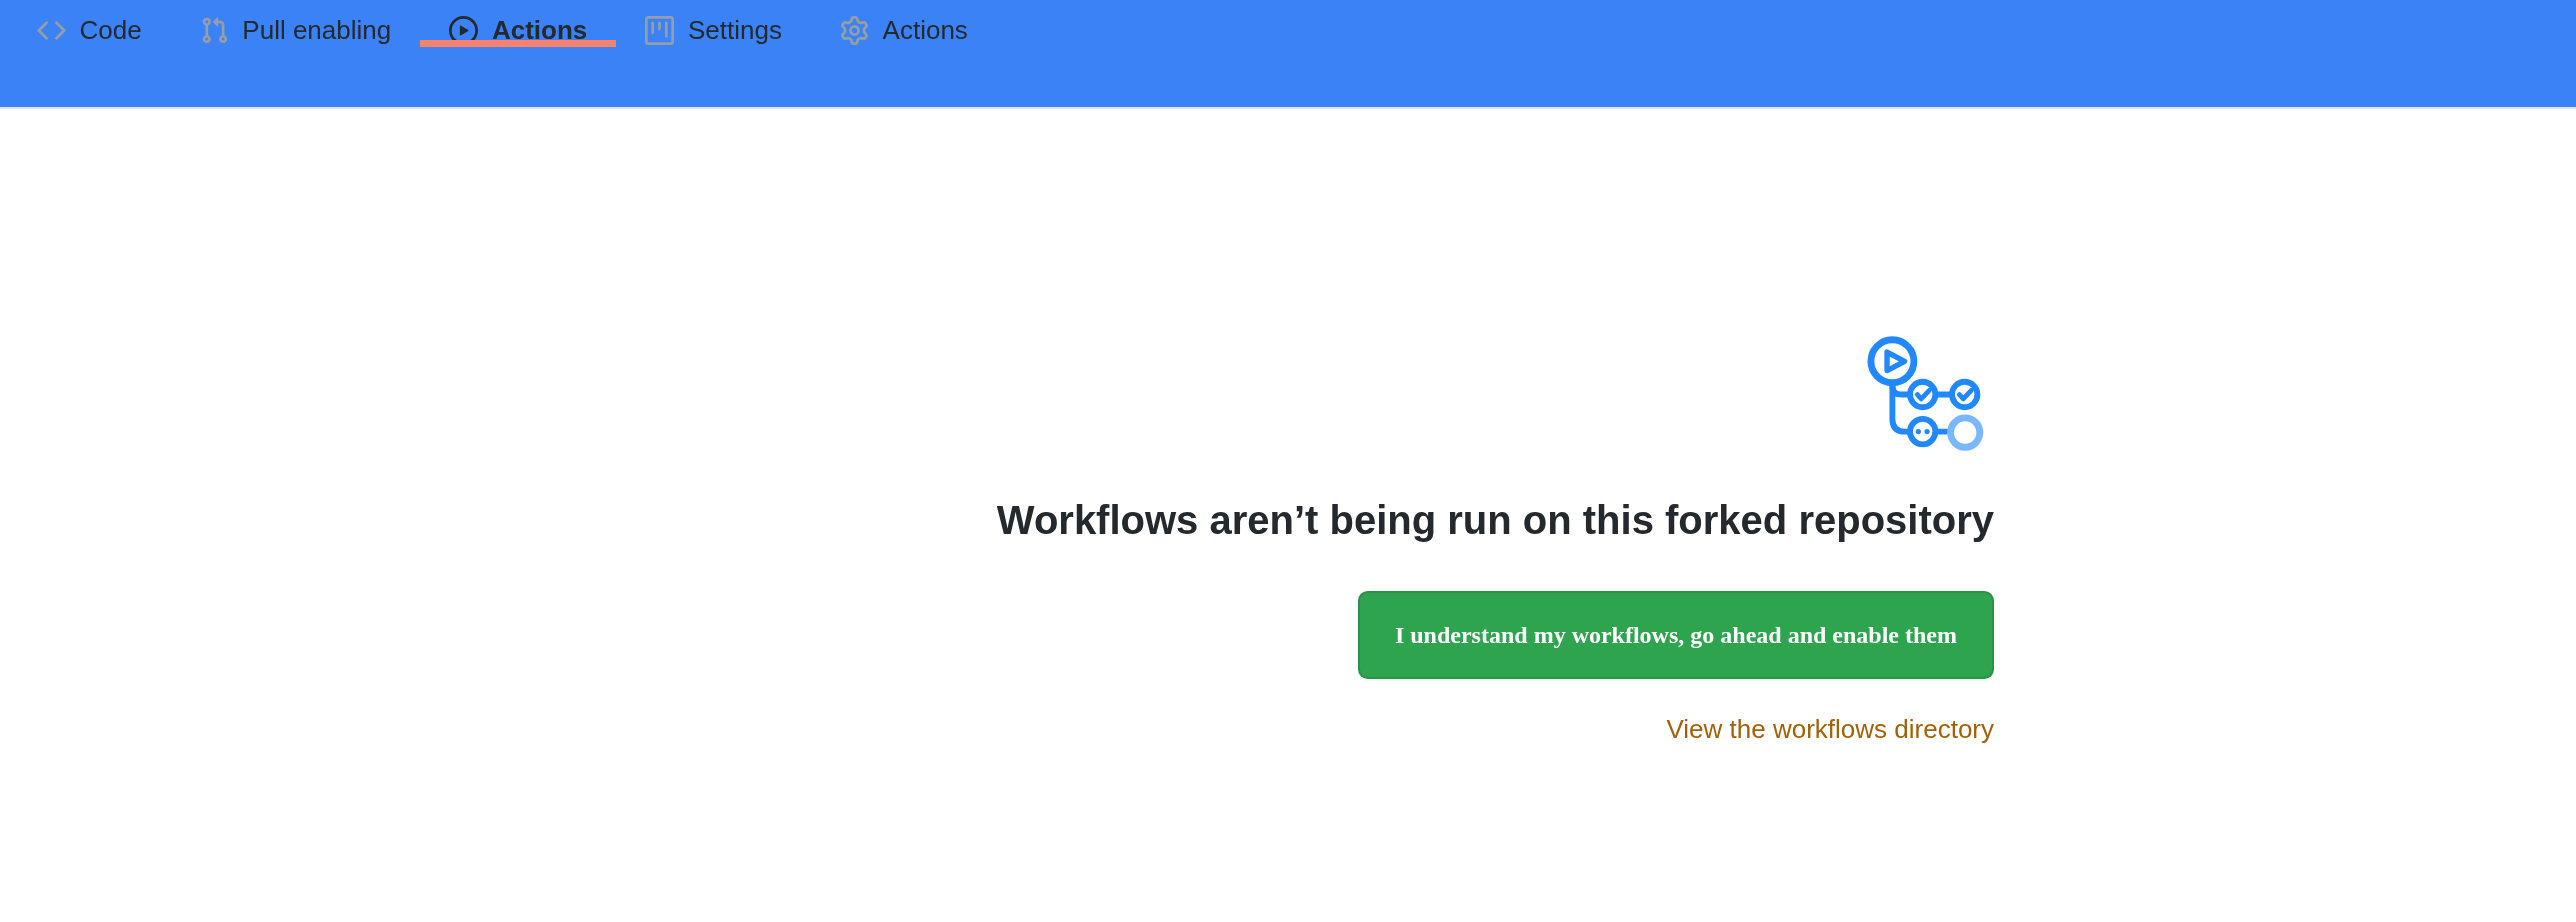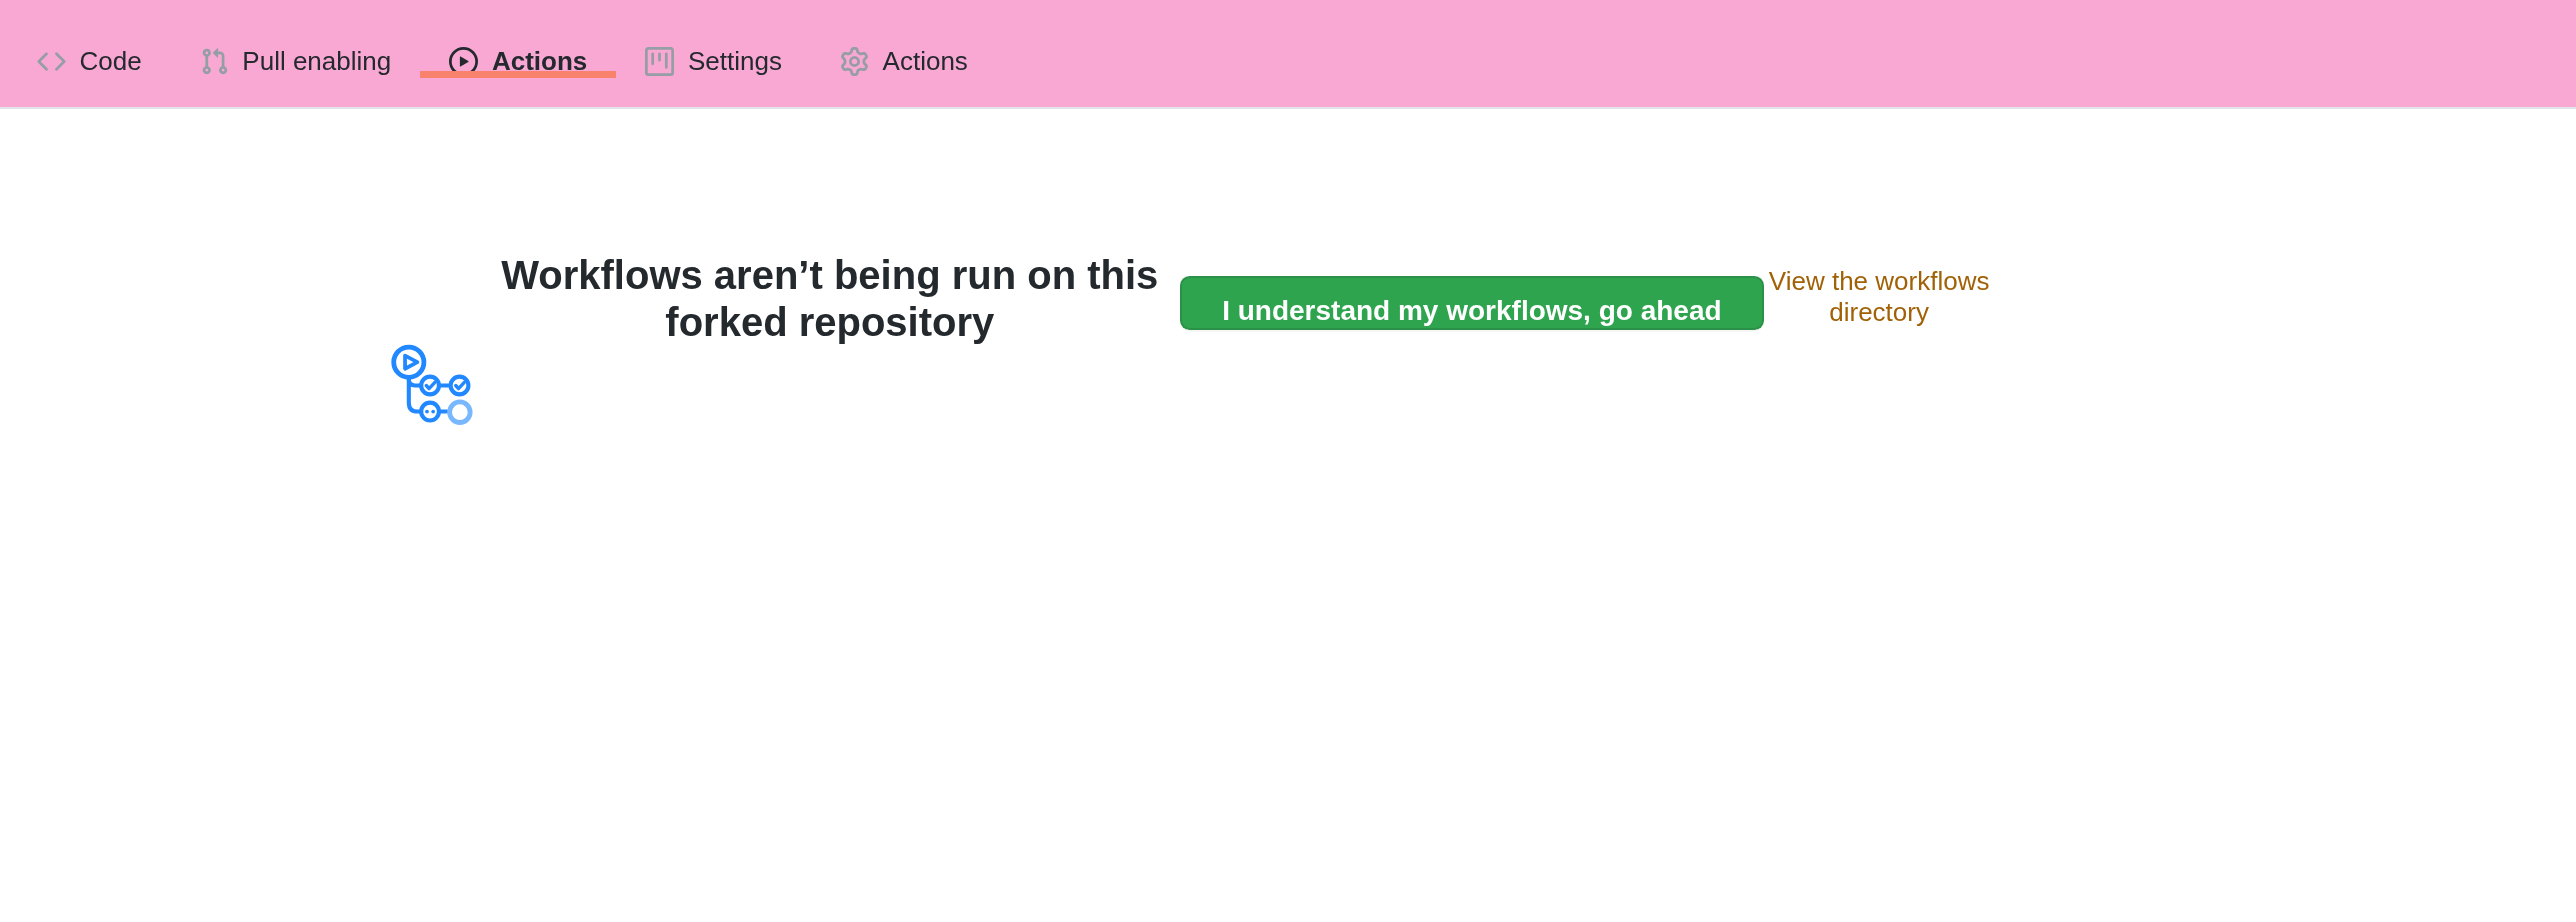--- a/index.html
+++ b/index.html
@@ -5,52 +5,52 @@
   html,body{margin:0;padding:0;}
   body{
     width:2576px;height:923px;position:relative;overflow:hidden;
     background:#ffffff;
     font-family:"Liberation Sans",sans-serif;
     -webkit-font-smoothing:antialiased;
   }
   
   .topnav{
     position:absolute;top:0;left:0;width:2576px;height:109px;
-    background:#f9a8d4;border-bottom:2px solid #e1e4e8;box-sizing:border-box;
-    display:flex;align-items:center;padding-left:7.8px;padding-top:15.6px;
+    background:#3b82f6;border-bottom:2px solid #e1e4e8;box-sizing:border-box;
+    display:flex;align-items:flex-start;padding-left:7.8px;padding-top:15.6px;
   }
   .tab{
     display:flex;align-items:center;gap:13.7px;padding:0 29px;
     font-size:26px;line-height:1;color:#24292e;text-decoration:none;
     position:relative;cursor:pointer;white-space:nowrap;
   }
   .tab .octicon{width:29px;height:29px;fill:#959da5;flex:none;display:block;}
   .tab.selected{font-weight:700;}
   .tab.selected .octicon{fill:#24292e;}
   .active-underline{
     position:absolute;left:0;bottom:-2px;width:100%;height:6.8px;
     background:#f9826c;
   }
   
   .content{position:absolute;top:109px;left:0;width:2576px;bottom:0;background:#ffffff;}
   .blankslate{
     width:1603px;margin-left:391px;
-    display:flex;flex-direction:row;align-items:center;text-align:center;
+    display:flex;flex-direction:column;align-items:flex-end;text-align:center;margin-top:9px;
   }
   .illustration{width:127px;height:127px;margin-top:213px;display:block;}
   .bs-title{
     margin:39px 0 0 0;font-size:40px;line-height:47px;font-weight:700;color:#24292e;
   }
   .bs-desc{
     margin:17.6px 0 0 0;font-size:26px;line-height:39px;color:#586069;max-width:1583px;
   }
   .bs-button{
-    margin-top:47px;height:54px;padding:0 35px;box-sizing:border-box;
-    background:#2ea44f;color:#ffffff;font-family:Liberation Sans, sans-serif;
-    font-size:28px;font-weight:700;line-height:66px;
+    margin-top:47px;height:88px;padding:0 35px;box-sizing:border-box;
+    background:#2ea44f;color:#ffffff;font-family:Liberation Serif, serif;
+    font-size:24px;font-weight:700;line-height:66px;
     border:2px solid rgba(27,31,35,0.15);border-radius:9.8px;cursor:pointer;
     box-shadow:0 2px 0 rgba(27,31,35,0.04);
   }
   .bs-link{
     margin-top:35px;font-size:26px;line-height:31px;color:#a16207;
     text-decoration:none;cursor:pointer;
   }
 </style>
 </head>
 <body>

